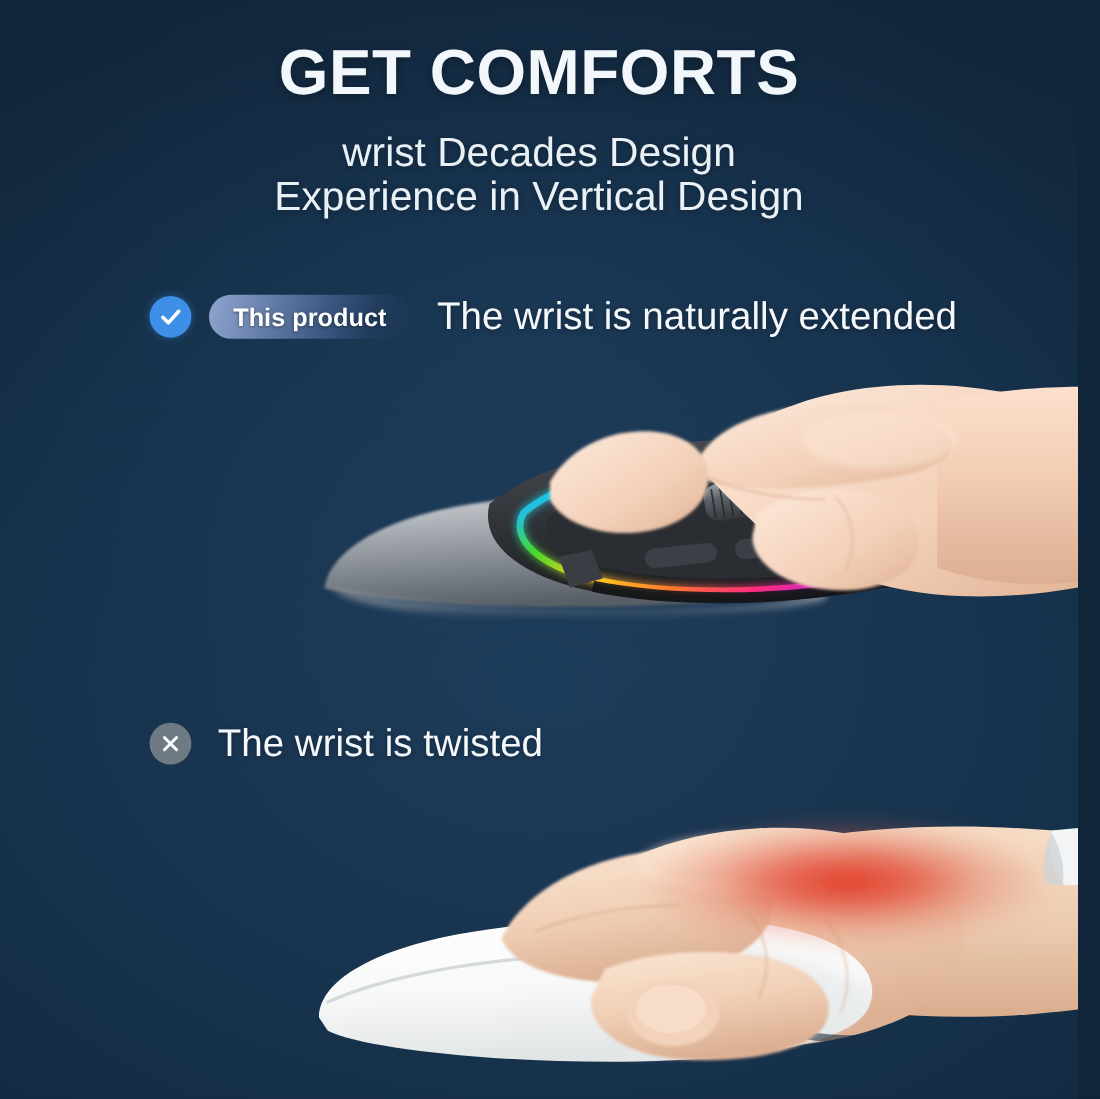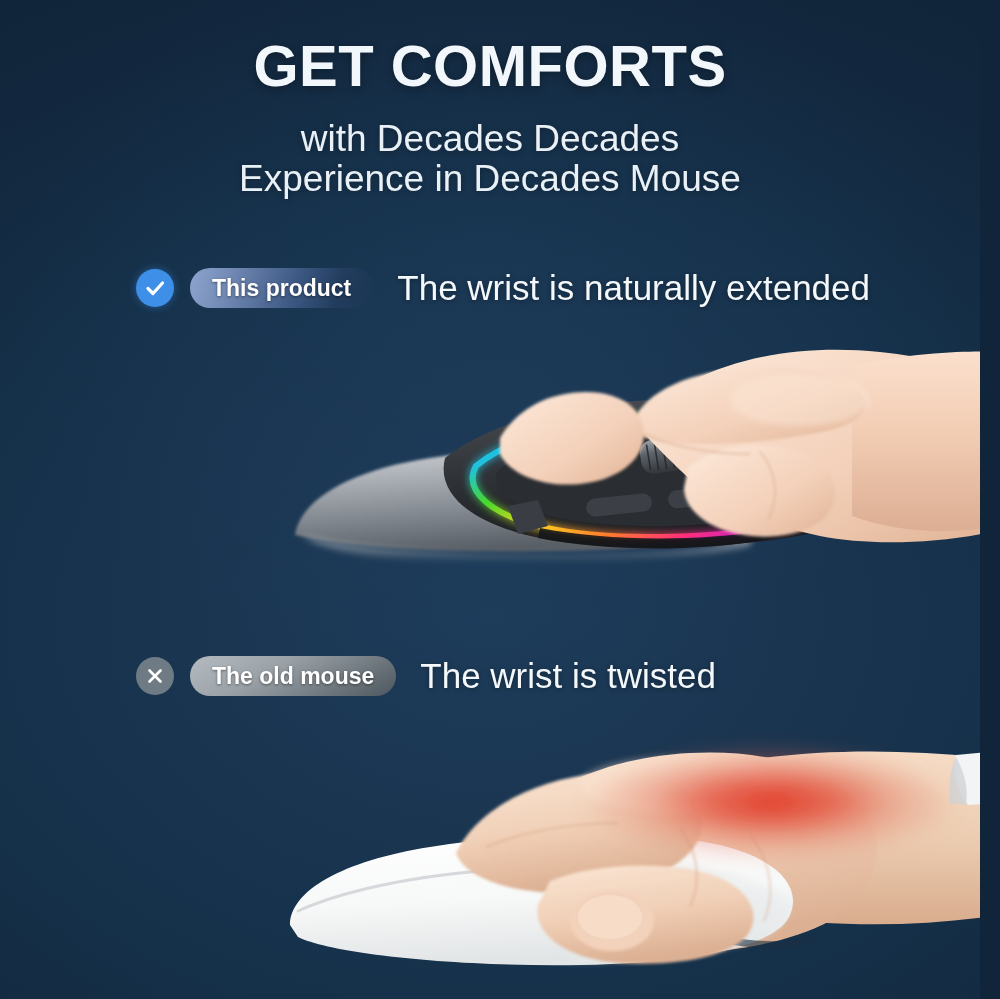--- a/index.html
+++ b/index.html
@@ -86,42 +86,41 @@
   .photo svg{ display:block; width:100%; height:100%; }
 </style>
 </head>
 <body>
 
 <div class="stage">
 
   <div class="headline">
     <div class="title">GET COMFORTS</div>
     <div class="subtitle">
-      <span>with Decades Decades</span>
-      <span>Experience in Decades Mouse</span>
+      <span>wrist Decades Design</span>
+      <span>Experience in Vertical Design</span>
     </div>
   </div>
 
   <div class="row good">
     <div class="mark check">
       <svg width="24" height="24" viewBox="0 0 24 24">
         <path d="M5 12.5 L10 17.5 L19.5 7" fill="none" stroke="#ffffff" stroke-width="3.2" stroke-linecap="round" stroke-linejoin="round"></path>
       </svg>
     </div>
     <div class="pill blue">This product</div>
     <div class="caption">The wrist is naturally extended</div>
   </div>
 
   <div class="row bad">
     <div class="mark cross">
       <svg width="24" height="24" viewBox="0 0 24 24">
         <path d="M6.5 6.5 L17.5 17.5 M17.5 6.5 L6.5 17.5" fill="none" stroke="#ffffff" stroke-width="2.6" stroke-linecap="round"></path>
       </svg>
     </div>
-    <div class="pill gray">The old mouse</div>
     <div class="caption">The wrist is twisted</div>
   </div>
 
   <div class="photo photo-top">
     <svg viewBox="0 0 760 260" preserveAspectRatio="none">
       <defs>
         <linearGradient id="skinA" x1="0" y1="0" x2="0" y2="1">
           <stop offset="0%" stop-color="#fbe0cd"></stop>
           <stop offset="45%" stop-color="#f2cdb4"></stop>
           <stop offset="100%" stop-color="#dcae93"></stop>

